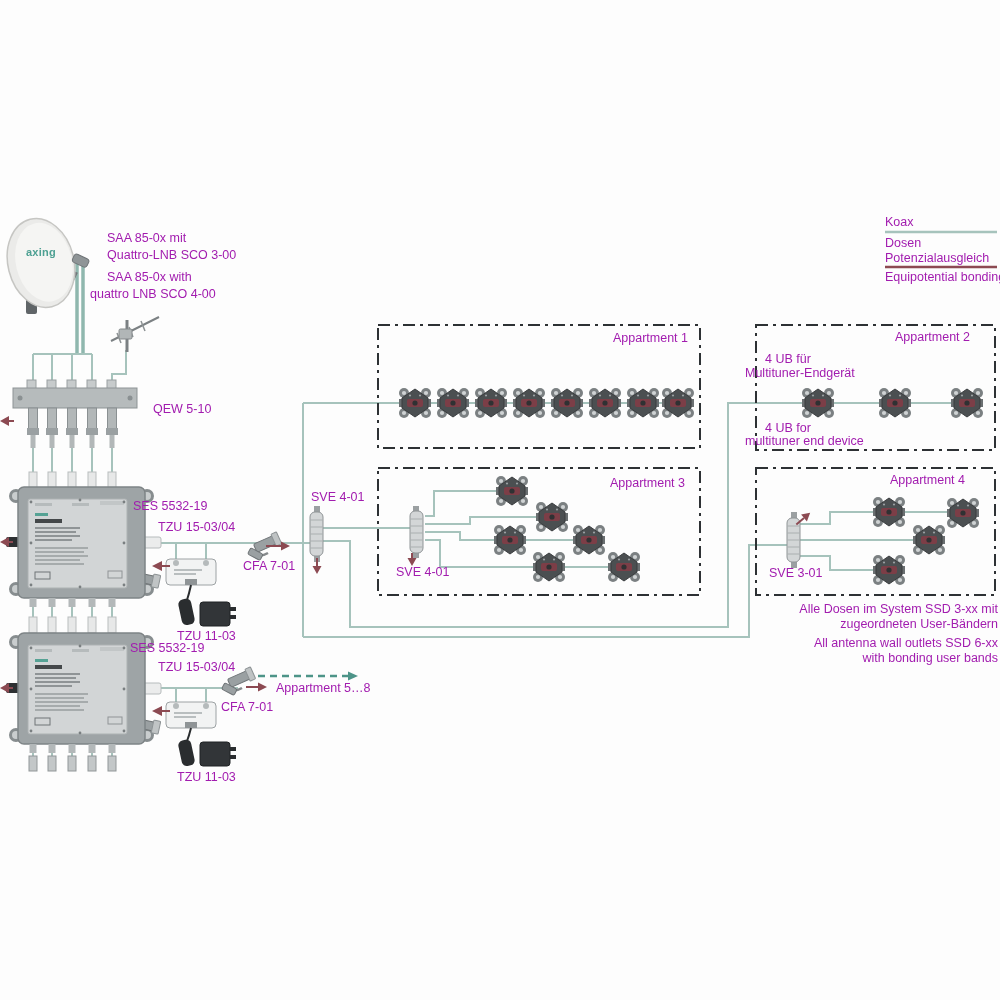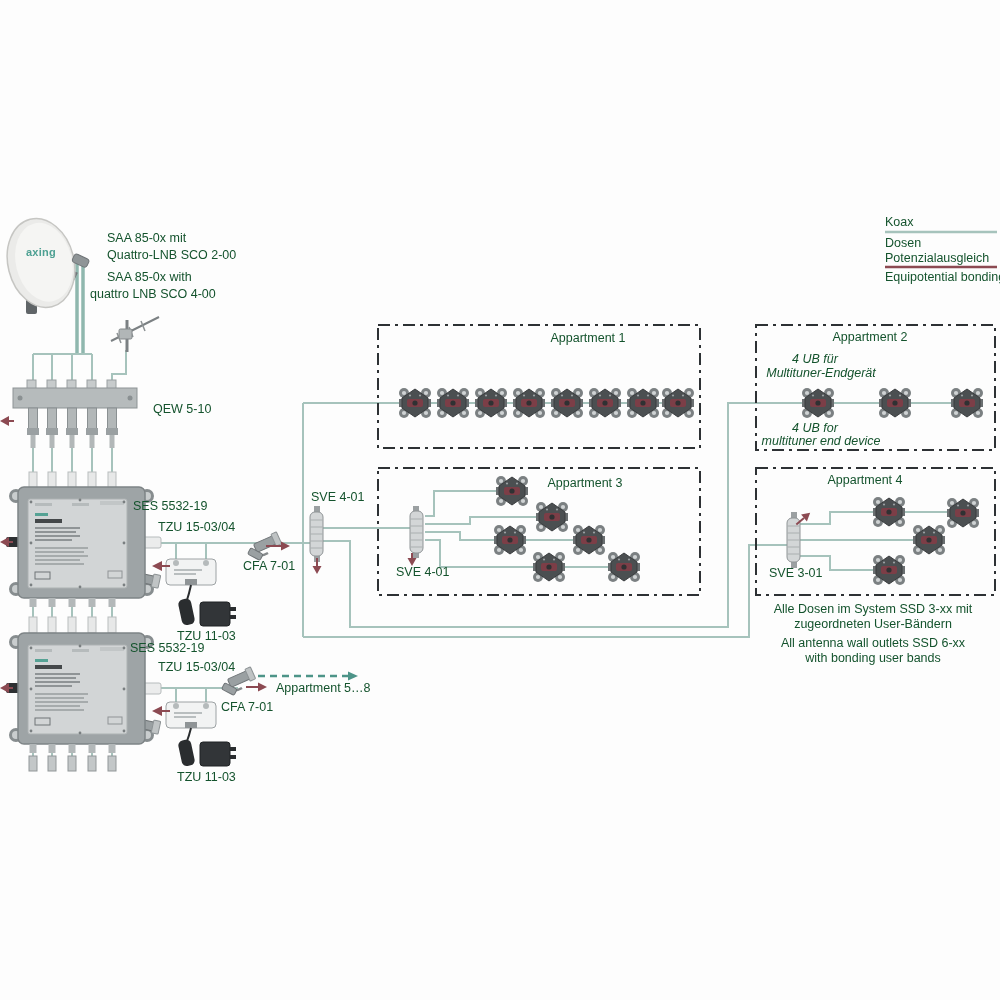--- a/index.html
+++ b/index.html
@@ -1,21 +1,21 @@
 <!DOCTYPE html>
 <html><head>
 <meta charset="utf-8">
 <style>
   html,body{margin:0;padding:0;background:#fff;}
   #canvas{position:relative;width:1000px;height:1000px;background:#fdfdfd;overflow:hidden;
           font-family:"Liberation Sans",sans-serif;}
   svg{position:absolute;left:0;top:0;}
-  .lbl{position:absolute;font:12.5px/1.25 "Liberation Sans",sans-serif;color:#14532d;white-space:nowrap;}
-  .lbl.r{text-align:center;}
-  .lbl.c{text-align:center;white-space:normal;font-style:italic;}
+  .lbl{position:absolute;font:12.5px/1.25 "Liberation Sans",sans-serif;color:#a21caf;white-space:nowrap;}
+  .lbl.r{text-align:right;}
+  .lbl.c{white-space:normal;}
   .coax{stroke:#a6c3bc;stroke-width:2;fill:none;}
   .coax-thick{stroke:#8fb7ae;stroke-width:3.5;fill:none;}
   .bond{stroke:#8c4a52;stroke-width:2;fill:none;}
   .bondfill{fill:#8c4a52;stroke:none;}
   .aptbox{fill:none;stroke:#2d3134;stroke-width:2;stroke-dasharray:12 5 3 5;}
   .dash-arrow{stroke:#4d9488;stroke-width:2.4;fill:none;stroke-dasharray:7 5;}
 </style>
 </head>
 <body>
 
@@ -365,21 +365,21 @@
     </g>
   </g>
 
   <g>
     <path d="M885,232 H997" stroke="#a6c3bc" stroke-width="2.5"></path>
     <path d="M885,267 H997" stroke="#8c4a52" stroke-width="2.5"></path>
   </g>
 </svg>
 
 <div class="lbl" style="left:107px;top:231px">SAA 85-0x mit</div>
-<div class="lbl" style="left:107px;top:248px">Quattro-LNB SCO 2-00</div>
+<div class="lbl" style="left:107px;top:248px">Quattro-LNB SCO 3-00</div>
 <div class="lbl" style="left:107px;top:270px">SAA 85-0x with</div>
 <div class="lbl" style="left:90px;top:287px">quattro LNB SCO 4-00</div>
 
 <div class="lbl" style="left:153px;top:402px">QEW 5-10</div>
 <div class="lbl" style="left:133px;top:499px">SES 5532-19</div>
 <div class="lbl" style="left:158px;top:520px">TZU 15-03/04</div>
 <div class="lbl" style="left:243px;top:559px">CFA 7-01</div>
 <div class="lbl" style="left:177px;top:629px">TZU 11-03</div>
 <div class="lbl" style="left:311px;top:490px">SVE 4-01</div>
 <div class="lbl" style="left:396px;top:565px">SVE 4-01</div>

